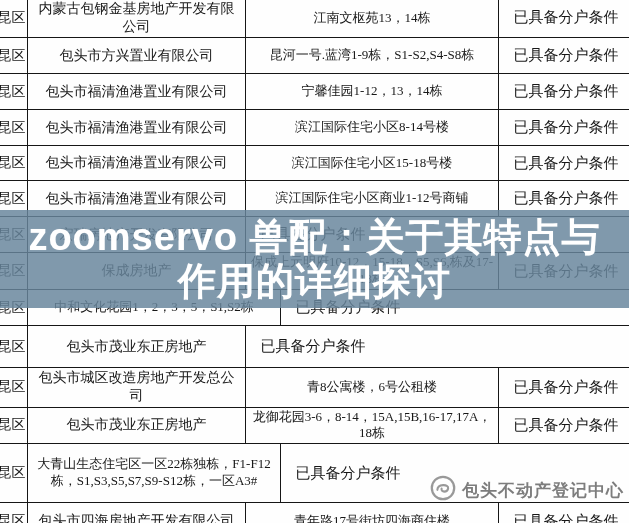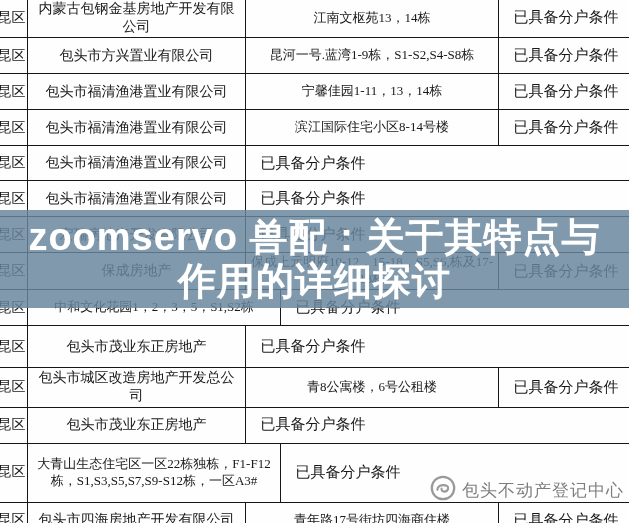--- a/index.html
+++ b/index.html
@@ -35,21 +35,21 @@
     font-family:"Liberation Sans","DejaVu Sans",sans-serif;
     font-weight:800; font-size:38px; line-height:1.17; letter-spacing:1px;
     text-shadow:0 0 1px rgba(255,255,255,.4);
   }
   
   .watermark {
     position:absolute; top:474px; right:5px; z-index:6;
     display:flex; align-items:center; gap:5px;
     color:rgba(92,92,92,0.8);
     font-family:"Liberation Sans","DejaVu Sans",sans-serif;
-    font-weight:400; font-size:17px; letter-spacing:1px;
+    font-weight:700; font-size:17px; letter-spacing:1px;
     text-shadow:1px 1px 0 rgba(255,255,255,0.65);
     pointer-events:none;
   }
   .wm-logo { color:rgba(110,110,110,0.7); flex:0 0 auto; }
 </style>
 </head>
 <body>
 
 <div class="screen">
 
@@ -62,37 +62,39 @@
     </div>
       <div class="trow" style="min-height: 35px;">
       <div class="cell c-district">昆区</div>
       <div class="cell c-company">包头市方兴置业有限公司</div>
       <div class="cell c-project">昆河一号.蓝湾1-9栋，S1-S2,S4-S8栋</div>
       <div class="cell c-status">已具备分户条件</div>
     </div>
       <div class="trow" style="min-height: 35px;">
       <div class="cell c-district">昆区</div>
       <div class="cell c-company">包头市福清渔港置业有限公司</div>
-      <div class="cell c-project">宁馨佳园1-11，13，14栋</div>
+      <div class="cell c-project">宁馨佳园1-12，13，14栋</div>
       <div class="cell c-status">已具备分户条件</div>
     </div>
       <div class="trow" style="min-height: 35px;">
       <div class="cell c-district">昆区</div>
       <div class="cell c-company">包头市福清渔港置业有限公司</div>
       <div class="cell c-project">滨江国际住宅小区8-14号楼</div>
       <div class="cell c-status">已具备分户条件</div>
     </div>
       <div class="trow" style="min-height: 34px;">
       <div class="cell c-district">昆区</div>
       <div class="cell c-company">包头市福清渔港置业有限公司</div>
+      <div class="cell c-project">滨江国际住宅小区15-18号楼</div>
       <div class="cell c-status">已具备分户条件</div>
     </div>
       <div class="trow" style="min-height: 35px;">
       <div class="cell c-district">昆区</div>
       <div class="cell c-company">包头市福清渔港置业有限公司</div>
+      <div class="cell c-project">滨江国际住宅小区商业1-12号商铺</div>
       <div class="cell c-status">已具备分户条件</div>
     </div>
       <div class="trow" style="min-height: 35px;">
       <div class="cell c-district">昆区</div>
       <div class="cell c-company">宏瑞房地产开发有限公司</div>
       <div class="cell c-status">已具备分户条件</div>
     </div>
       <div class="trow" style="min-height: 35px;">
       <div class="cell c-district">昆区</div>
       <div class="cell c-company">保成房地产</div>
@@ -111,20 +113,21 @@
     </div>
       <div class="trow" style="min-height: 37px;">
       <div class="cell c-district">昆区</div>
       <div class="cell c-company">包头市城区改造房地产开发总公司</div>
       <div class="cell c-project">青8公寓楼，6号公租楼</div>
       <div class="cell c-status">已具备分户条件</div>
     </div>
       <div class="trow" style="min-height: 35px;">
       <div class="cell c-district">昆区</div>
       <div class="cell c-company">包头市茂业东正房地产</div>
+      <div class="cell c-project">龙御花园3-6，8-14，15A,15B,16-17,17A，18栋</div>
       <div class="cell c-status">已具备分户条件</div>
     </div>
       <div class="trow" style="min-height: 58px;">
       <div class="cell c-district">昆区</div>
       <div class="cell c-project">大青山生态住宅区一区22栋独栋，F1-F12栋，S1,S3,S5,S7,S9-S12栋，一区A3#</div>
       <div class="cell c-status">已具备分户条件</div>
     </div>
       <div class="trow" style="min-height: 36px;">
       <div class="cell c-district">昆区</div>
       <div class="cell c-company">包头市四海房地产开发有限公司</div>

